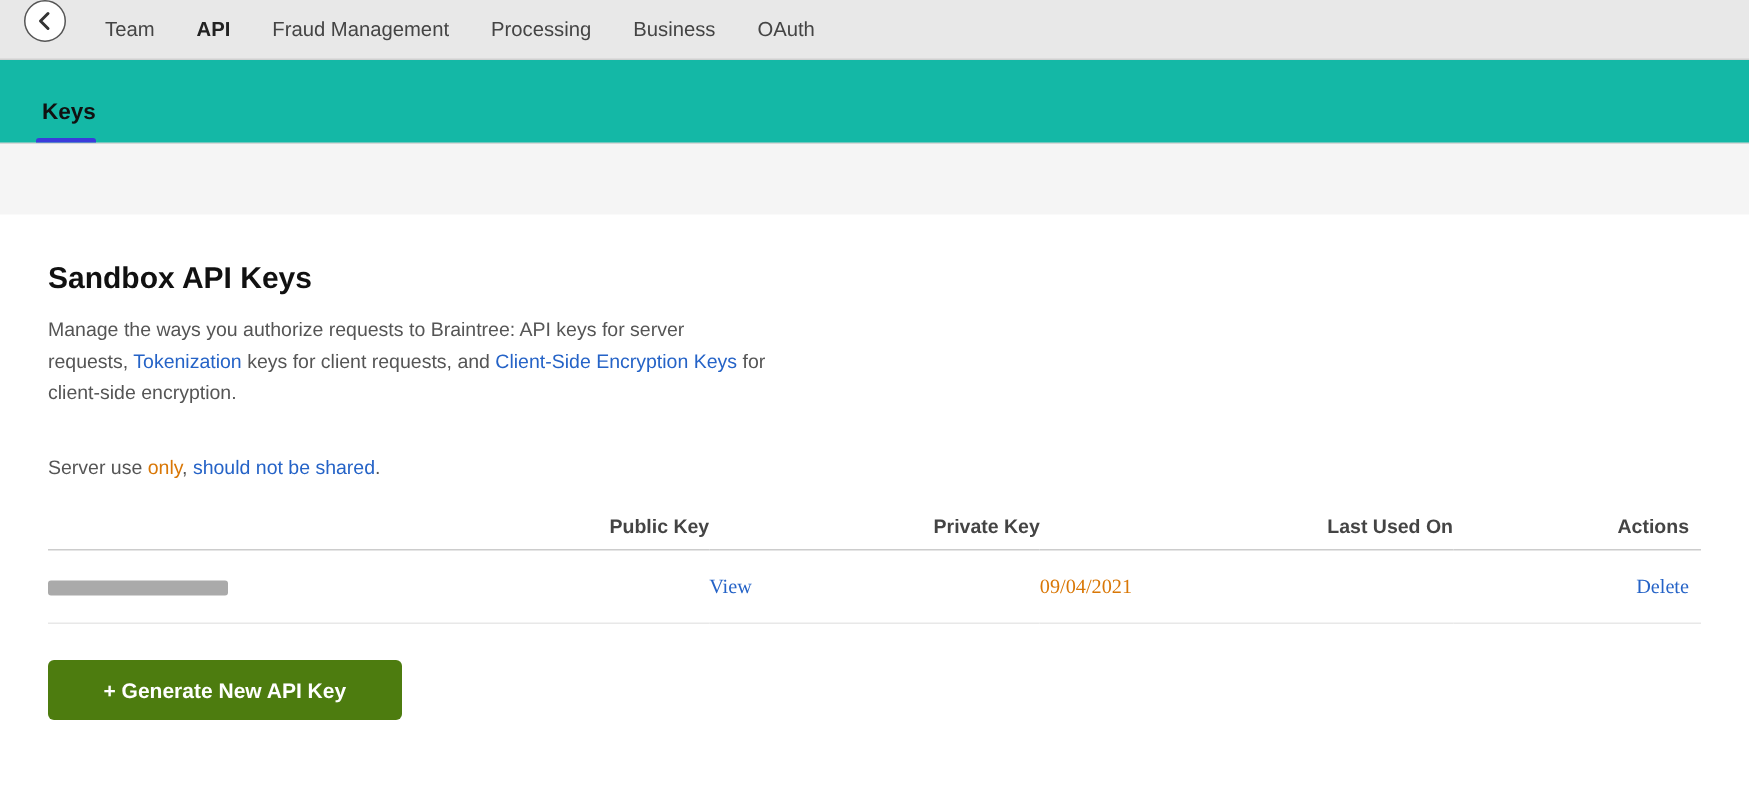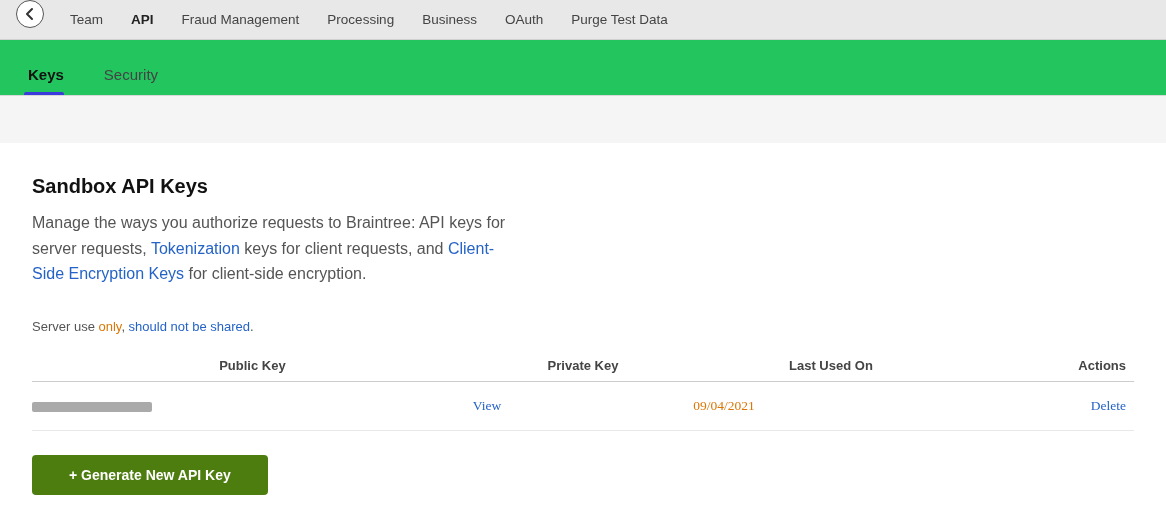--- a/index.html
+++ b/index.html
@@ -38,21 +38,21 @@
       color: #444;
       text-decoration: none;
     }
     .nav-link.active {
       font-weight: 600;
       color: #222;
     }
 
     
     .sub-tabs {
-      background: #22c55e;
+      background: #14b8a6;
       display: flex;
       align-items: flex-end;
       padding: 0 24px;
       height: 56px;
       border-bottom: 1px solid #d8d8d8;
     }
     .sub-tab {
       padding: 0 16px 12px 4px;
       margin-right: 20px;
       cursor: pointer;
@@ -86,21 +86,21 @@
     }
 
     .section-title {
       font-size: 20px;
       font-weight: 700;
       color: #111;
       margin-bottom: 12px;
     }
 
     .section-description {
-      font-size: 16px;
+      font-size: 13px;
       color: #555;
       max-width: 480px;
       line-height: 1.6;
       margin-bottom: 32px;
     }
     .section-description a, .link-blue { color: #2563c7; text-decoration: none; }
 
     .subsection-title {
       font-size: 16px;
       font-weight: 700;
@@ -114,21 +114,21 @@
     }
     .server-notice .only { color: #d97706; }
     .server-notice .not-shared { color: #2563c7; }
 
     
     .api-table {
       width: 100%;
       border-collapse: collapse;
     }
     .api-table th {
-      text-align: center;
+      text-align: right;
       padding: 8px 0 8px 0;
       font-size: 13px;
       font-weight: 600;
       color: #444;
       border-bottom: 1px solid #ccc;
     }
     .api-table td {
       padding: 16px 0;
       font-size: 13.5px;
       border-bottom: 1px solid #e8e8e8;
@@ -177,27 +177,25 @@
       <polyline points="9,2 4,7 9,12"></polyline>
     </svg>
   </div>
   <div class="nav-links">
     <a class="nav-link">Team</a>
     <a class="nav-link active">API</a>
     <a class="nav-link">Fraud Management</a>
     <a class="nav-link">Processing</a>
     <a class="nav-link">Business</a>
     <a class="nav-link">OAuth</a>
-    <a class="nav-link">Purge Test Data</a>
   </div>
 </nav>
 
 <div class="sub-tabs">
   <div class="sub-tab active">Keys</div>
-  <div class="sub-tab">Security</div>
 </div>
 
 <div class="main-content">
 
   <h1 class="section-title">Sandbox API Keys</h1>
 
   <p class="section-description">
     <span>Manage the ways you authorize requests to Braintree: API keys for server requests, </span><a class="link-blue">Tokenization</a><span> keys for client requests, and </span><a class="link-blue">Client-Side Encryption Keys</a><span> for client-side encryption.</span>
   </p>
 

